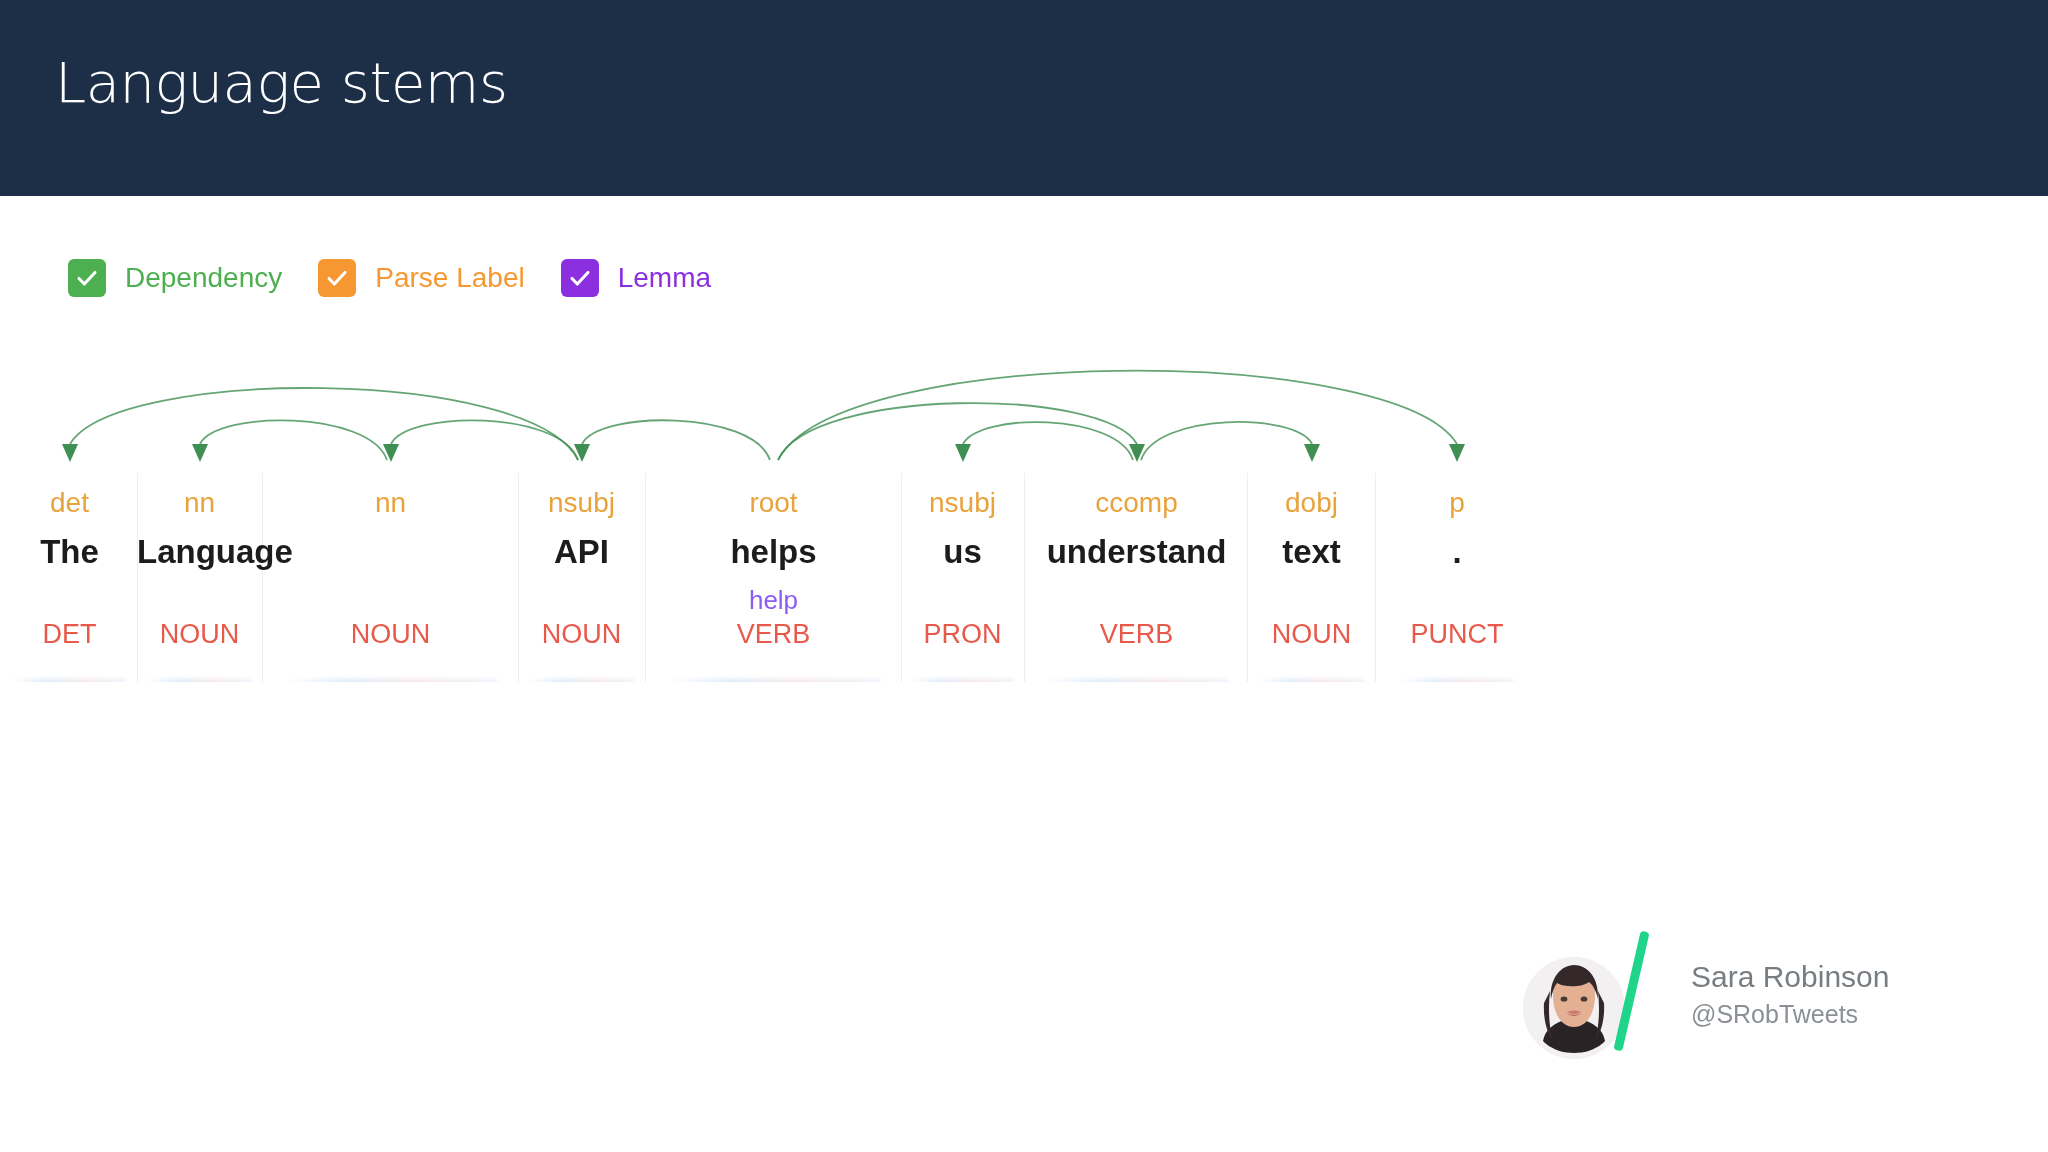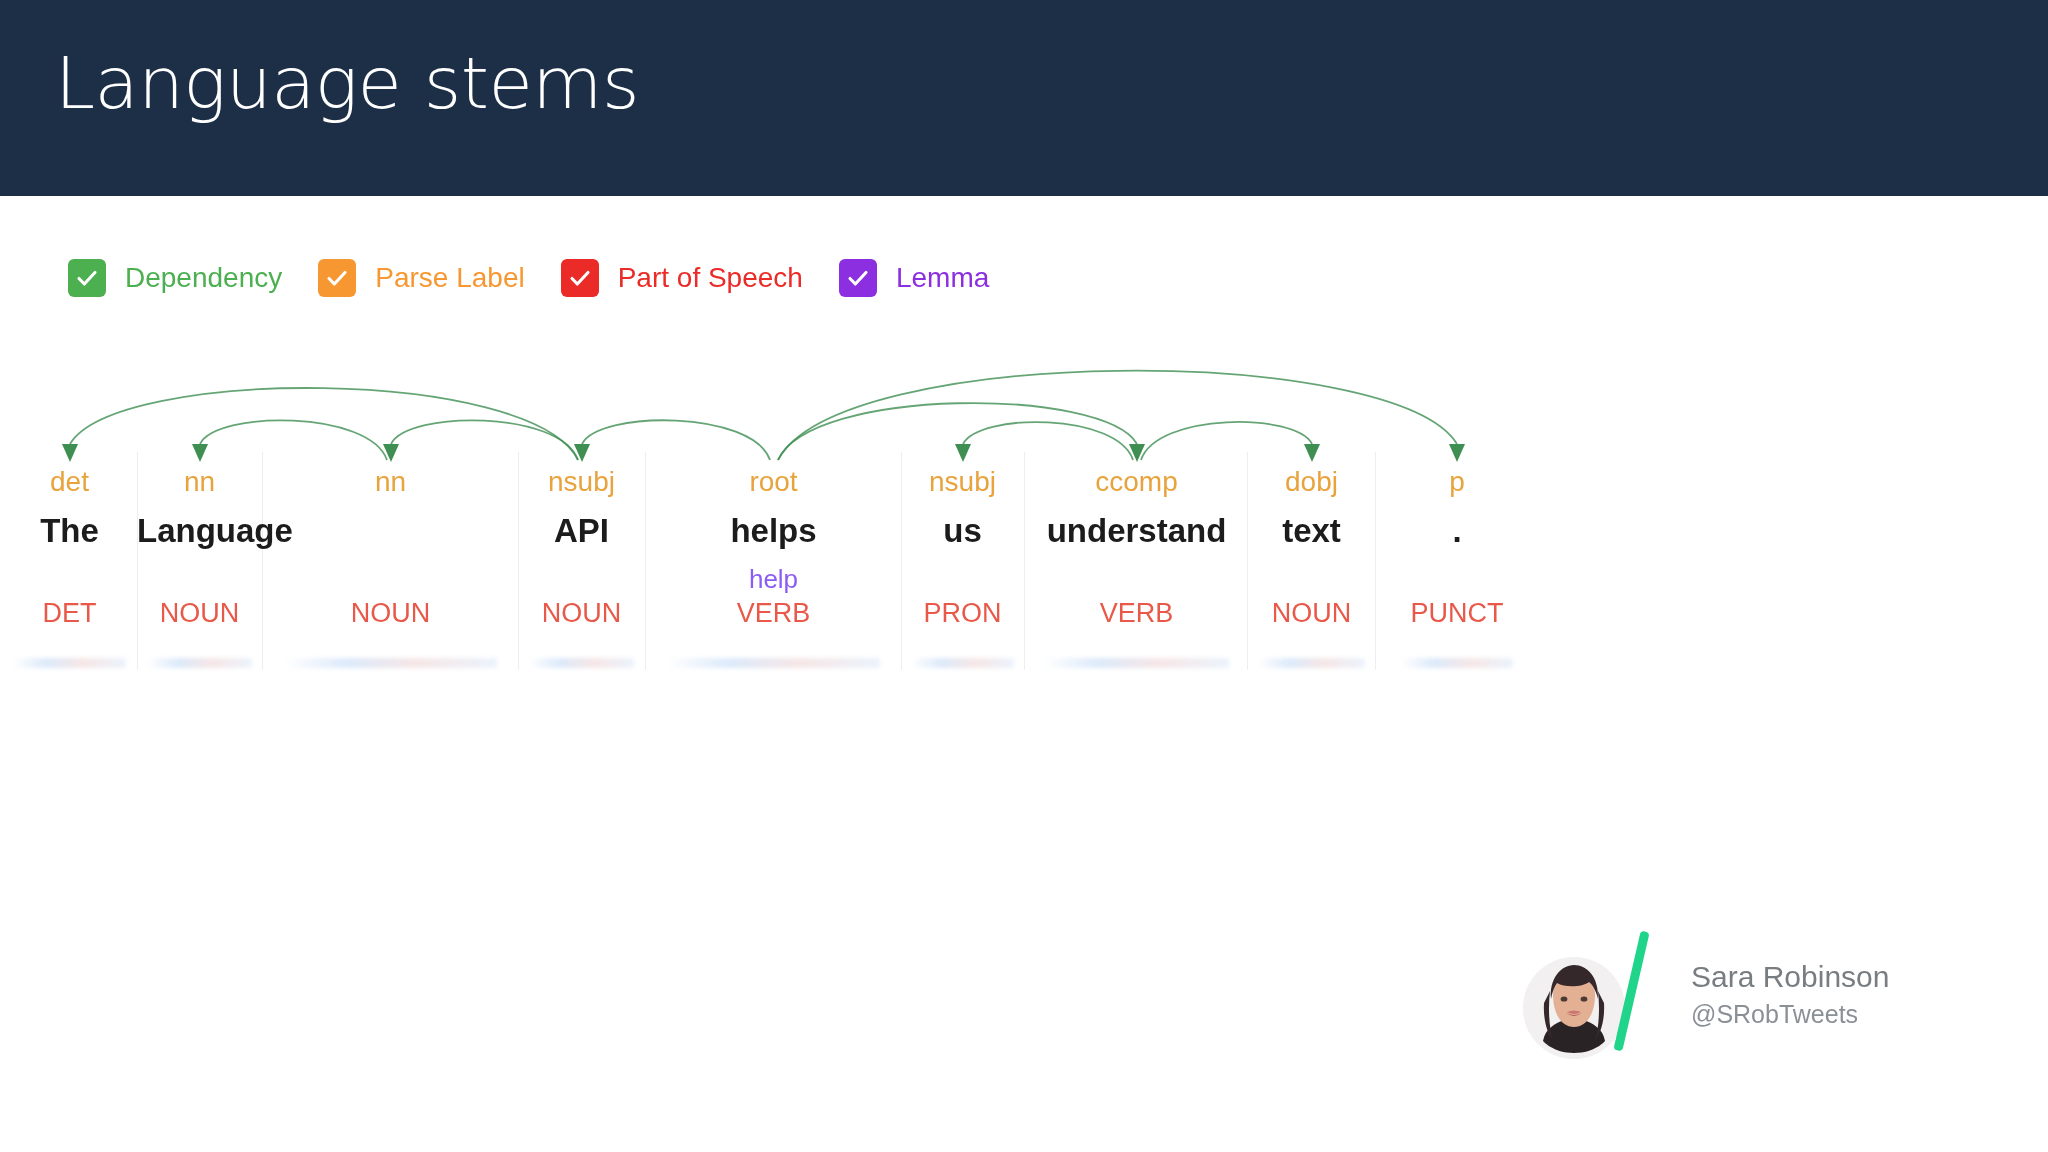--- a/index.html
+++ b/index.html
@@ -13,21 +13,21 @@
 
   
   #header {
     position:absolute; left:0; top:0; width:2048px; height:196px;
     background:#1d2f47;
   }
   #slide-title {
     position:absolute; left:55px; top:28px;
     font-family:"DejaVu Sans", sans-serif;
     font-weight:200;
-    font-size:72px;
+    font-size:56px;
     line-height:110px;
     letter-spacing:-0.5px;
     color:#ffffff;
     white-space:nowrap;
   }
 
   
   #legend {
     position:absolute; left:68px; top:256px;
     display:flex; align-items:center; gap:36px;
@@ -46,21 +46,21 @@
   }
 
   
   #parse {
     position:absolute; left:0; top:330px; width:2048px; height:352px;
     overflow:hidden;
   }
   #arcs { position:absolute; left:0; top:0; width:2048px; height:170px; }
 
   #tokens {
-    position:absolute; left:0; top:122px; width:1840px; height:218px;
+    position:absolute; left:0; top:143px; width:1840px; height:218px;
   }
   .token {
     position:absolute; top:0; height:218px;
     text-align:center;
     border-right:1px solid #eceef0;
   }
   .token.first { border-left:none; }
   .token.last { border-right:none; }
   .tok-inner { position:relative; width:100%; height:100%; }
   .parse-label {
@@ -127,28 +127,20 @@
       </span>
       <span class="legend-label" style="color: rgb(76, 175, 80);">Dependency</span>
     </div>
     <div class="legend-item">
       <span class="cb" style="background: rgb(247, 151, 49);">
         <svg width="26" height="26" viewBox="0 0 26 26">
           <path d="M5 13.5 L10.3 19 L21 7.5" fill="none" stroke="#ffffff" stroke-width="3.1" stroke-linecap="round" stroke-linejoin="round"></path>
         </svg>
       </span>
       <span class="legend-label" style="color: rgb(247, 151, 49);">Parse Label</span>
-    </div>
-    <div class="legend-item">
-      <span class="cb" style="background: rgb(234, 43, 40);">
-        <svg width="26" height="26" viewBox="0 0 26 26">
-          <path d="M5 13.5 L10.3 19 L21 7.5" fill="none" stroke="#ffffff" stroke-width="3.1" stroke-linecap="round" stroke-linejoin="round"></path>
-        </svg>
-      </span>
-      <span class="legend-label" style="color: rgb(234, 43, 40);">Part of Speech</span>
     </div>
     <div class="legend-item">
       <span class="cb" style="background: rgb(139, 47, 224);">
         <svg width="26" height="26" viewBox="0 0 26 26">
           <path d="M5 13.5 L10.3 19 L21 7.5" fill="none" stroke="#ffffff" stroke-width="3.1" stroke-linecap="round" stroke-linejoin="round"></path>
         </svg>
       </span>
       <span class="legend-label" style="color: rgb(139, 47, 224);">Lemma</span>
     </div>
   </div>

